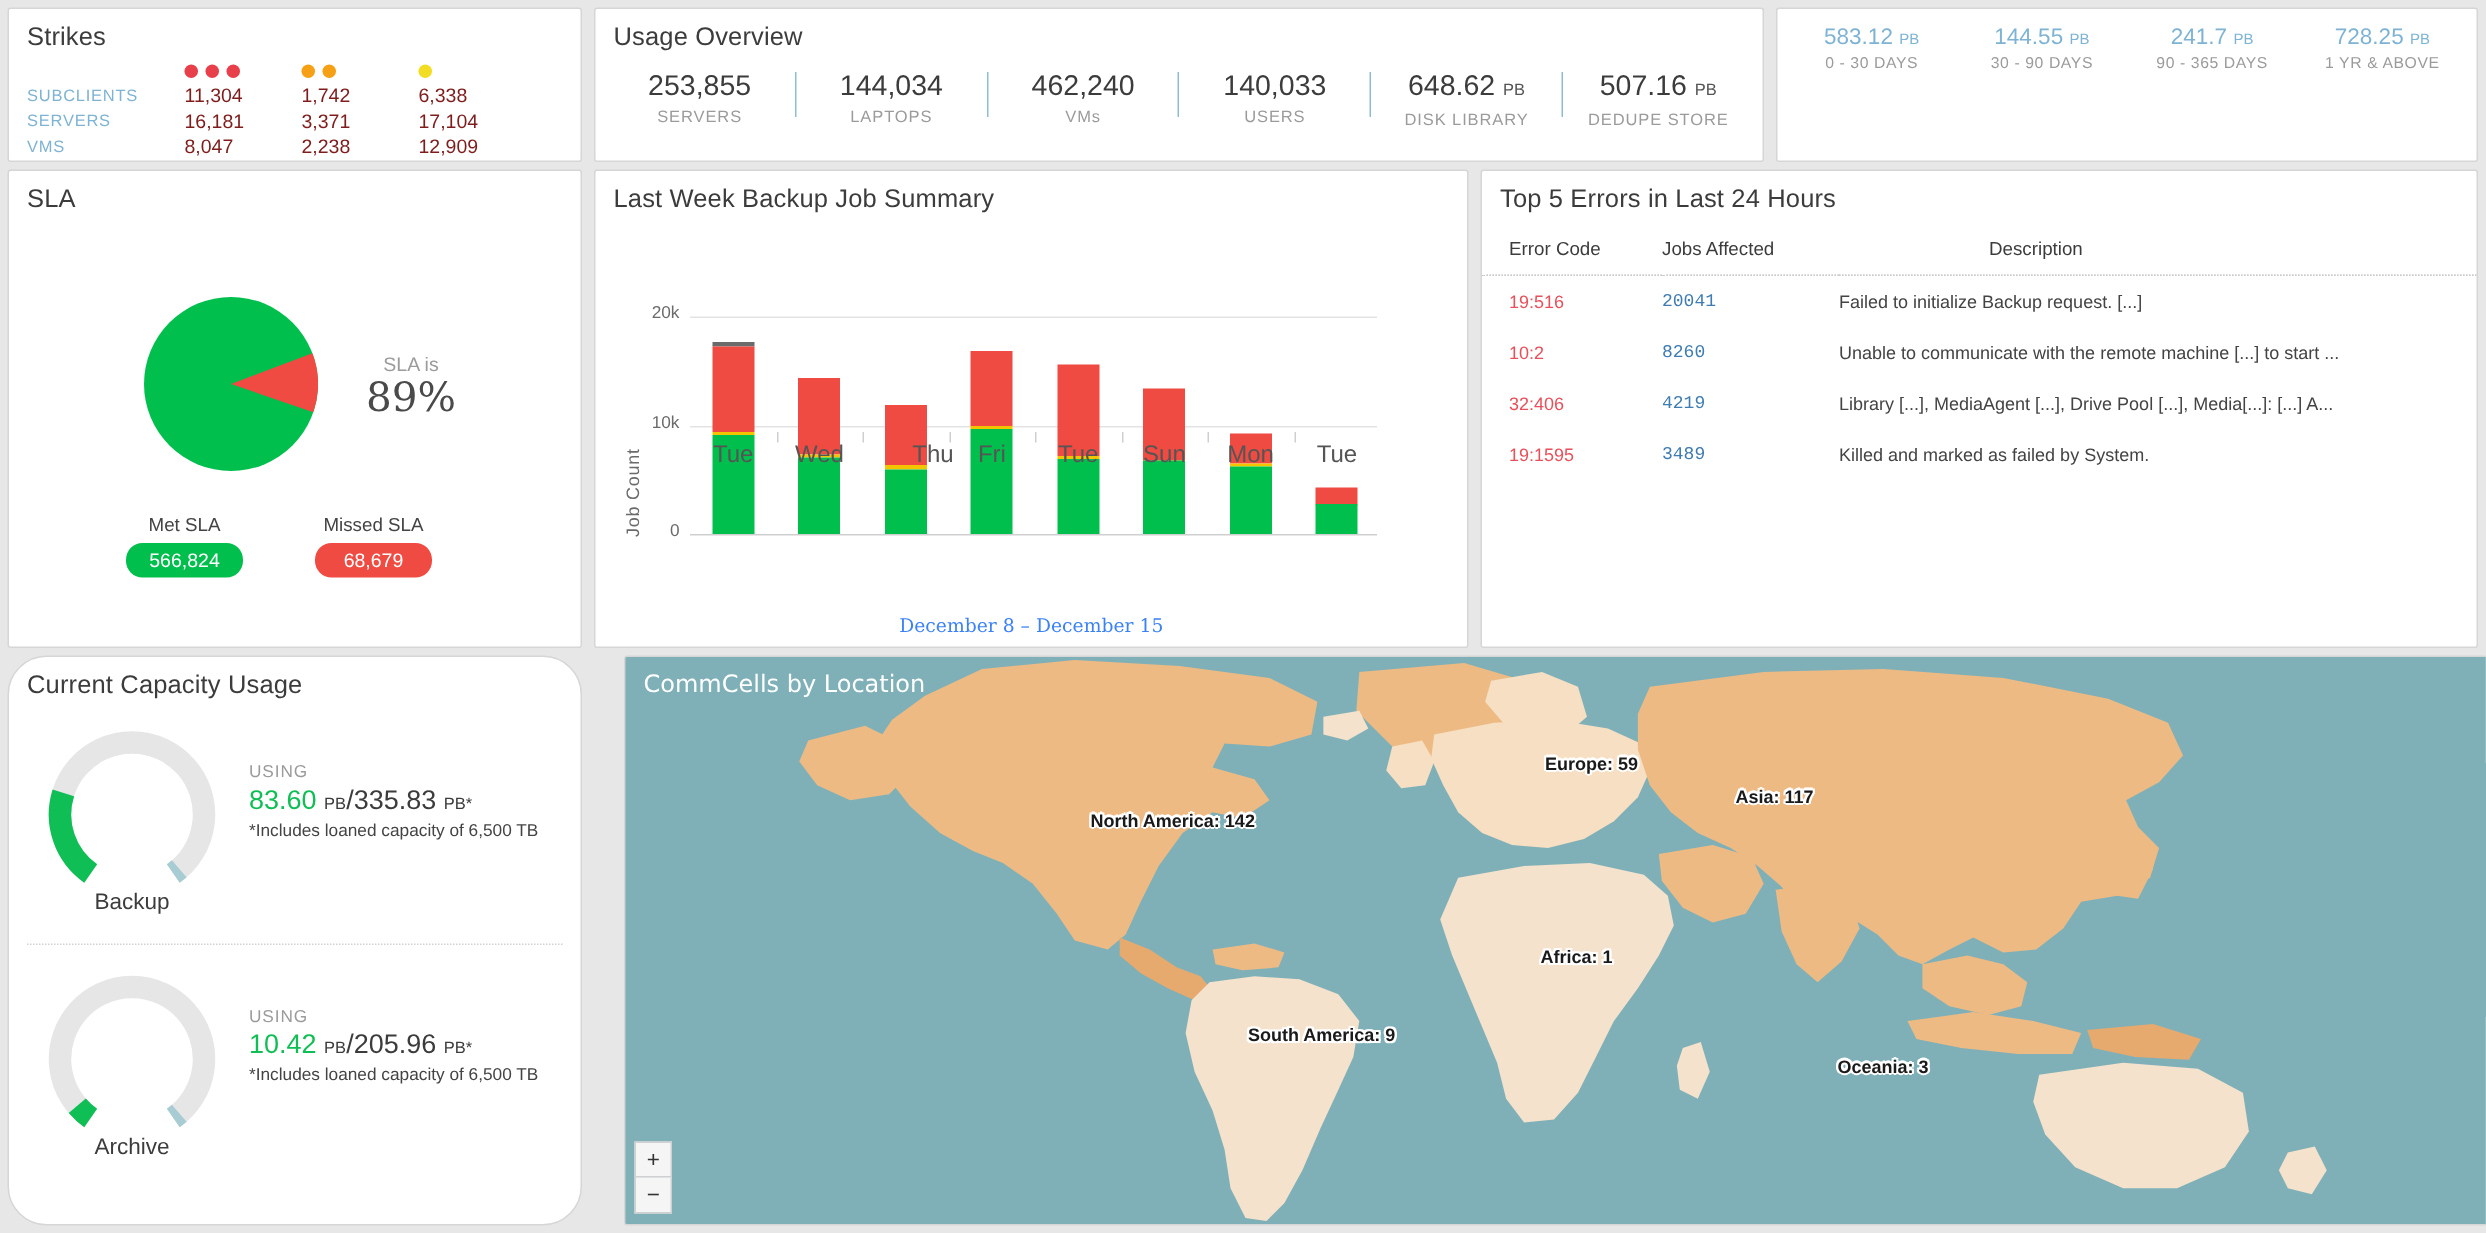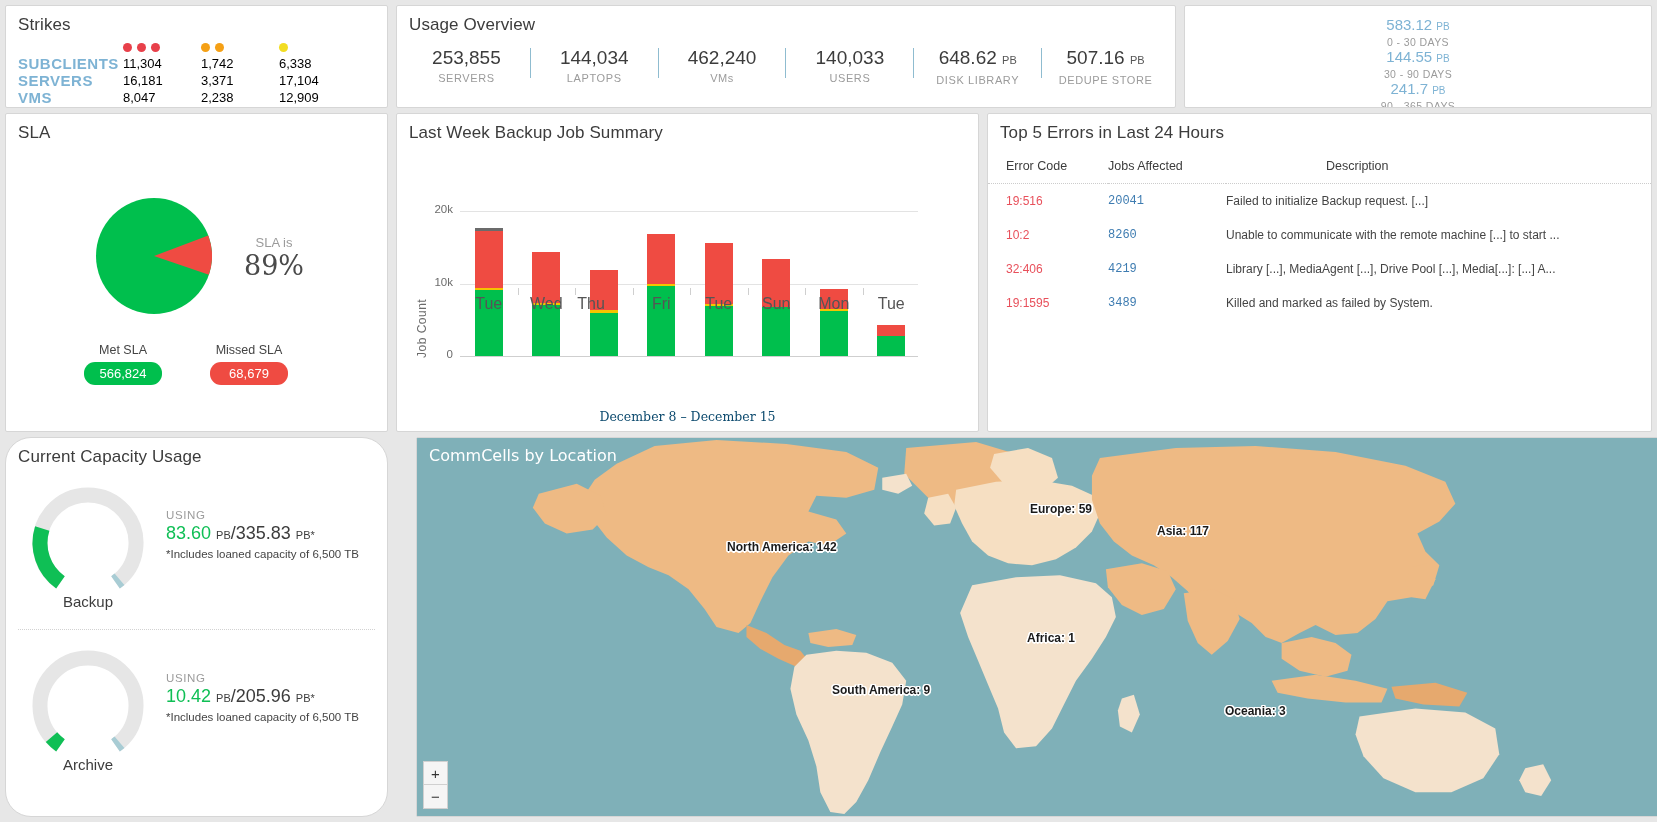--- a/index.html
+++ b/index.html
@@ -28,37 +28,37 @@
 
   
   #strikes { left: 5px; top: 5px; width: 383px; height: 103px; }
   .strikes-grid { margin-top: 4px; padding-left: 12px; }
   .strike-dots-row { display: flex; height: 16px; align-items: center; }
   .strike-label-col { width: 105px; }
   .strike-col { width: 78px; display: flex; gap: 5px; align-items: center; }
   .dot { width: 9px; height: 9px; border-radius: 50%; display: inline-block; }
   .strike-row { display: flex; height: 17px; align-items: center; }
   .strike-rowlabel {
-    width: 105px; font-size: 15px; color: #7eb3d4;
-    letter-spacing: 0.5px; font-weight: bold;
-  }
-  .strike-val { width: 78px; font-size: 13px; color: #000000; }
+    width: 105px; font-size: 11px; color: #7eb3d4;
+    letter-spacing: 0.5px; font-weight: normal;
+  }
+  .strike-val { width: 78px; font-size: 13px; color: #7f1d1d; }
 
   
   #usage { left: 396px; top: 5px; width: 780px; height: 103px; }
   .usage-row { display: flex; align-items: flex-start; padding: 10px 6px 0 6px; }
   .usage-item { flex: 1; text-align: center; position: relative; }
   .usage-num { font-size: 19px; color: #3c3c3c; line-height: 26px; white-space: nowrap;}
   .usage-num .unit { font-size: 11px; color: #555; }
   .usage-lbl { font-size: 11px; color: #9b9b9b; letter-spacing: 0.6px; margin-top: 1px; }
   .usage-sep { width: 1px; background: #8fbcd0; height: 30px; margin-top: 3px; }
 
   
   #storage { left: 1184px; top: 5px; width: 468px; height: 103px; }
-  .ret-row { display: flex; padding: 10px 6px 0 6px; flex-direction: column; }
+  .ret-row { display: flex; padding: 10px 6px 0 6px; }
   .ret-item { flex: 1; text-align: center; }
   .ret-num { font-size: 15px; color: #7eb3d4; white-space: nowrap; }
   .ret-num .unit { font-size: 10px; }
   .ret-lbl { font-size: 10.5px; color: #9b9b9b; letter-spacing: 0.4px; margin-top: 3px; }
 
   
   #sla { left: 5px; top: 113px; width: 383px; height: 319px; }
   .sla-body { position: relative; height: 100%; }
   .sla-pie-wrap { position: absolute; left: 90px; top: 55px; }
   .sla-text { position: absolute; left: 238px; top: 92px; text-align: center; }
@@ -85,21 +85,21 @@
   .axisline { position: absolute; left: 63px; right: 60px; height: 1px; background: #cfcfcf; }
   .plot { position: absolute; left: 63px; right: 60px; top: 68px; height: 145px; }
   .bargroup { position: absolute; bottom: 0; display: flex; flex-direction: column-reverse; }
   .seg { width: 100%; }
   .xtick {
     position: absolute; top: 152px; font-size: 16px; color: #555;
     text-align: center; width: 56px;
   }
   .tickmark { position: absolute; top: 145px; width: 1px; height: 7px; background: #cfcfcf; }
   .xaxis-title {
-    text-align: center; font-size: 12.5px; color: #0c4a6e;
+    text-align: center; font-size: 12.5px; color: #3b82f6;
     font-family: "DejaVu Serif", serif; margin-top: 34px;
   }
 
   
   #errors { left: 987px; top: 113px; width: 665px; height: 319px; }
   table.errtbl { width: 100%; border-collapse: collapse; margin-top: 8px; }
   table.errtbl th {
     font-size: 12.5px; color: #3c3c3c; font-weight: normal;
     padding: 8px 0 10px 0; border-bottom: 1px dotted #cccccc;
   }
@@ -324,21 +324,21 @@
             <div class="seg" style="height: 19.575px; background: rgb(0, 191, 77);"></div>
             <div class="seg" style="height: 0.87px; background: rgb(245, 196, 0);"></div>
             <div class="seg" style="height: 10.875px; background: rgb(239, 75, 66);"></div>
           </div>
         </div>
         <div class="tickmark" style="left: 120.5px;"></div>
         <div class="xtick" style="left: 63.75px;">Tue</div>
         <div class="tickmark" style="left: 178px;"></div>
         <div class="xtick" style="left: 121.25px;">Wed</div>
         <div class="tickmark" style="left: 235.5px;"></div>
-        <div class="xtick" style="left: 166px;">Thu</div>
+        <div class="xtick" style="left: 197px;">Thu</div>
         <div class="tickmark" style="left: 293px;"></div>
         <div class="xtick" style="left: 236.25px;">Fri</div>
         <div class="tickmark" style="left: 350.5px;"></div>
         <div class="xtick" style="left: 293.75px;">Tue</div>
         <div class="tickmark" style="left: 408px;"></div>
         <div class="xtick" style="left: 351.25px;">Sun</div>
         <div class="tickmark" style="left: 465.5px;"></div>
         <div class="xtick" style="left: 408.75px;">Mon</div>
         <div class="xtick" style="left: 466.25px;">Tue</div>
       </div>

